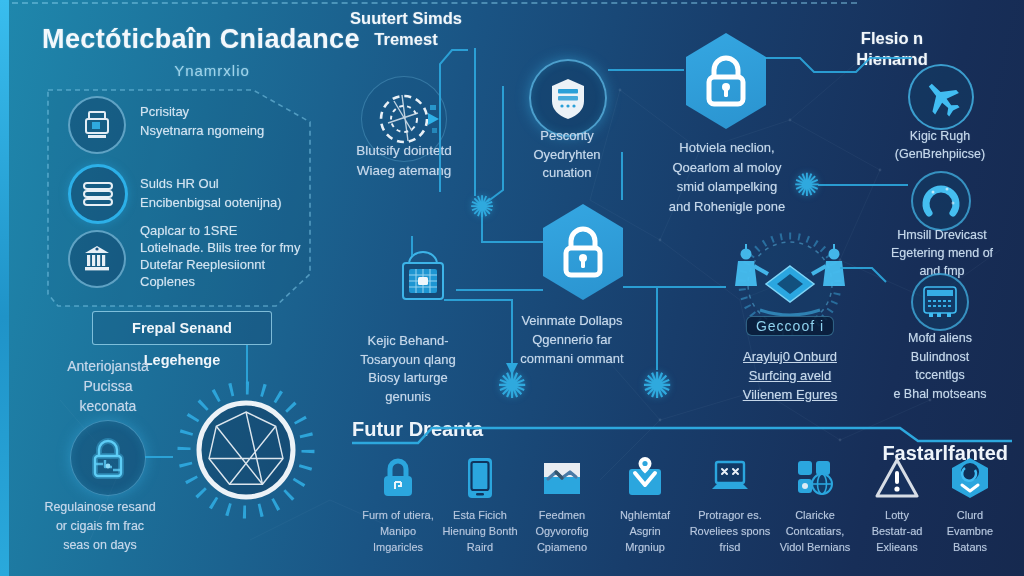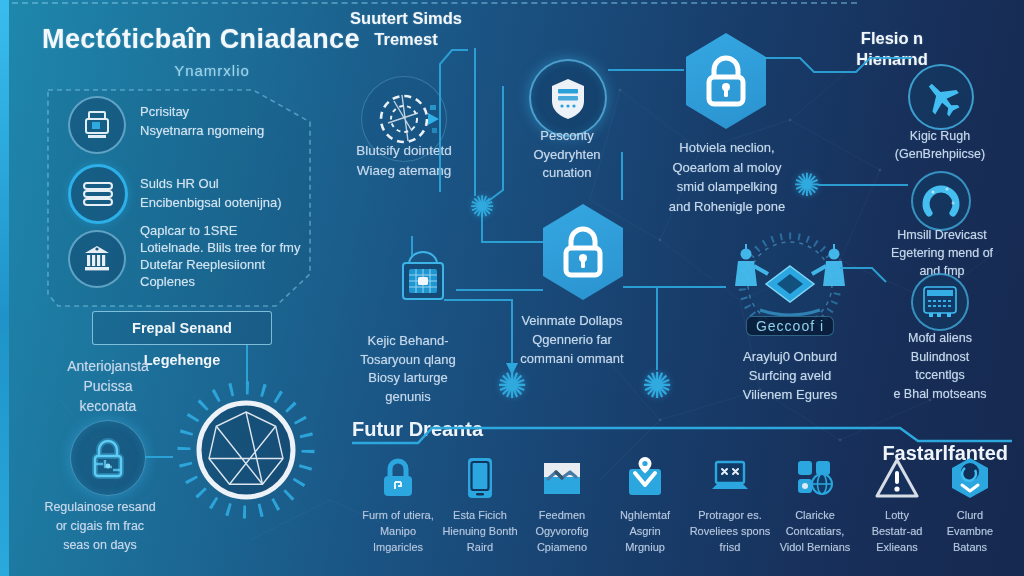--- a/index.html
+++ b/index.html
@@ -300,21 +300,21 @@
       <g transform="translate(44,-4) scale(-1,1)">
         <circle cx="0" cy="-26" r="5.5"></circle>
         <path d="M-8,-19 H8 L11,6 H-11 Z"></path>
         <path d="M0,-36 V-31" stroke="#46bdf0" stroke-width="2"></path>
         <path d="M8,-14 L22,-6" stroke="#46bdf0" stroke-width="4"></path>
       </g>
     </g>
     <path d="M-30,26 Q0,36 30,26" fill="none" stroke="#3fb2e6" stroke-width="3" opacity=".6"></path>
   </svg>
   <div class="abs pill">Geccoof i</div>
-  <div class="cap" style="left:790px;top:347px;line-height:19px;width:170px;">
+  <div class="cap" style="left:790px;top:347px;line-height:19px;width:170px;text-decoration:underline;">
     <div>Arayluj0 Onburd</div>
     <div>Surfcing aveld</div>
     <div>Vilienem Egures</div>
   </div>
 
   <svg class="abs" width="1024" height="576" style="left:0;top:0;pointer-events:none">
     <g fill="none" stroke="#2da8de" stroke-width="2" opacity=".9">
       <path d="M247,345 V384"></path>
       <path d="M145,457 H173"></path>
       <path d="M468,50 H452 L440,64 V192"></path>

